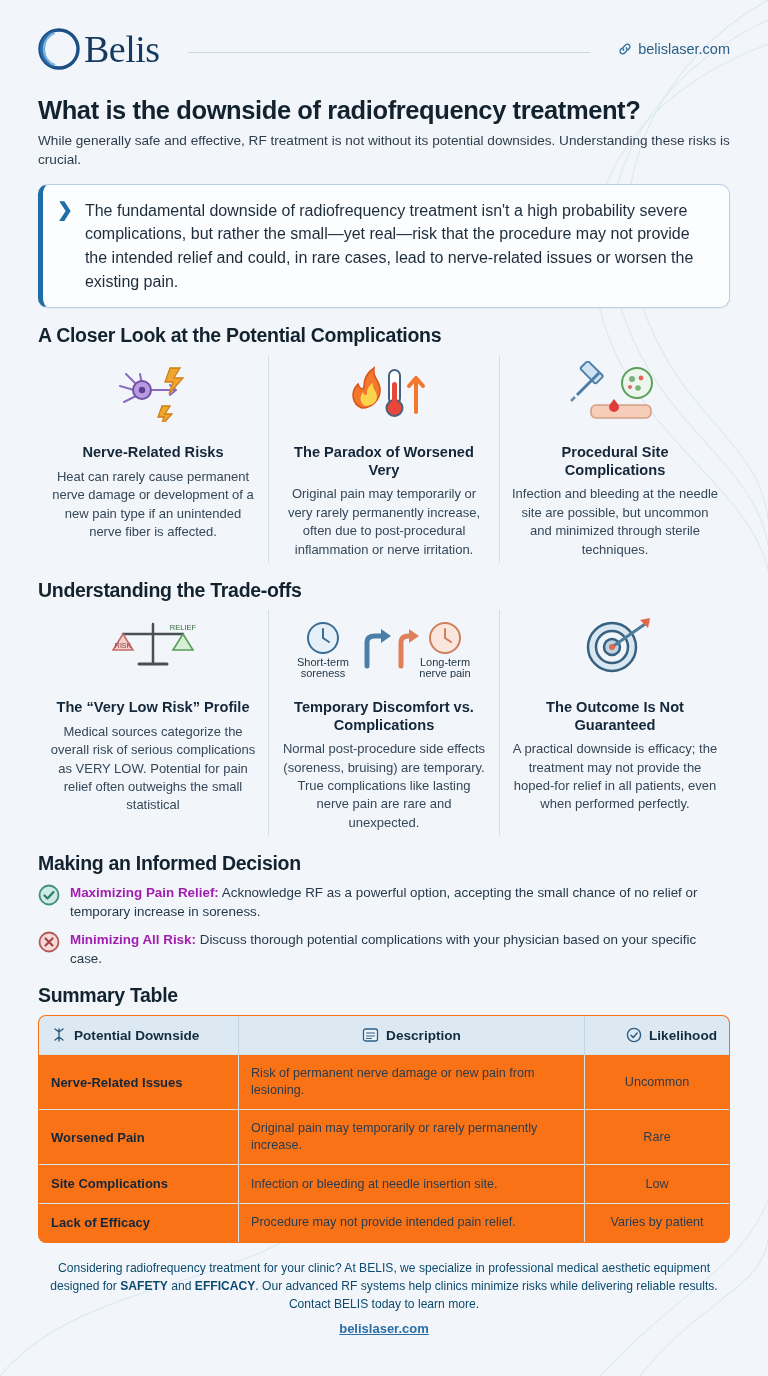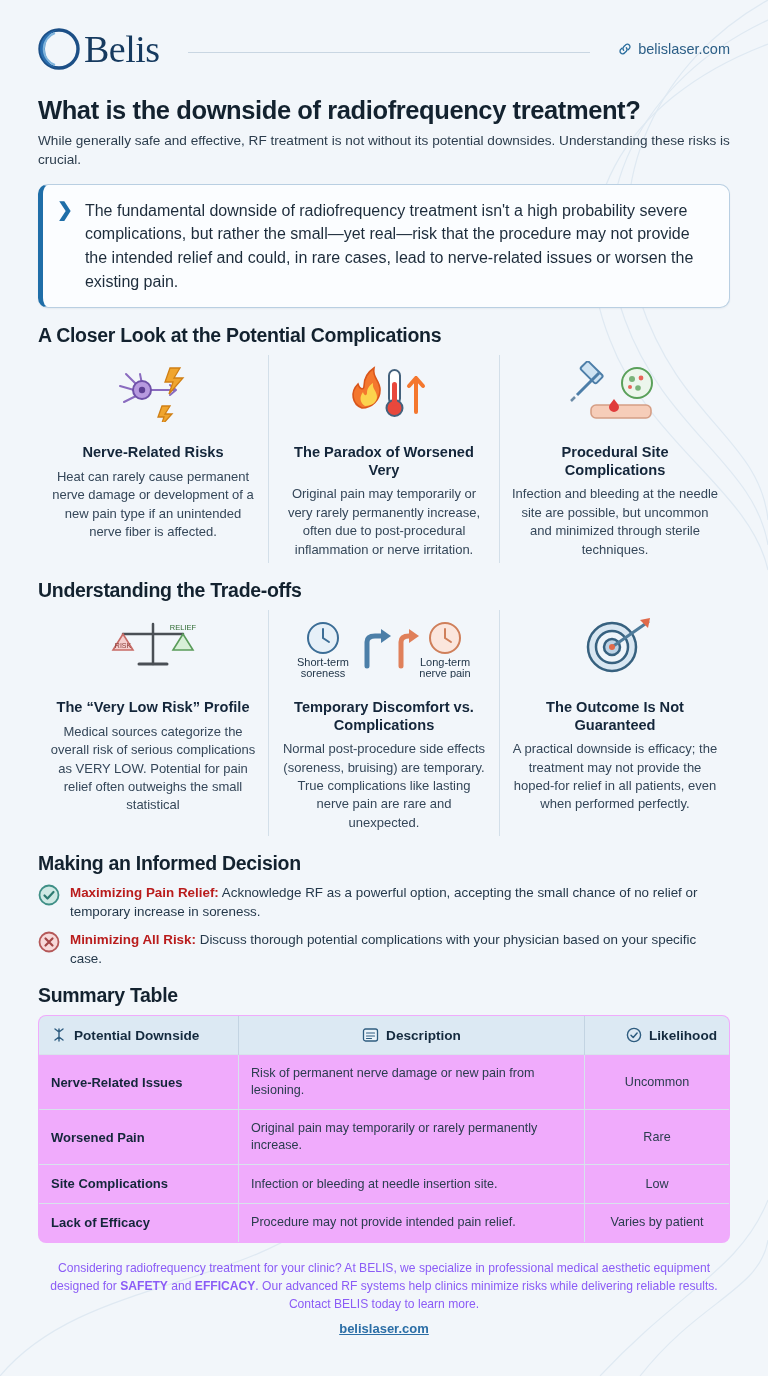--- a/index.html
+++ b/index.html
@@ -83,41 +83,41 @@
   .card-icon { height: 62px; display:flex; align-items:center; justify-content:center; margin-bottom:21px;}
   .card-title {
     font-size: 14.6px; font-weight:bold; line-height:1.2; margin:4px 0 6px 0; color:#14263a;
   }
   .card-body { font-size: 13px; line-height:1.42; color:#354759; }
   
   .decision { margin-top:4px; }
   .decision-row { display:flex; gap:10px; margin-bottom:9px; align-items:flex-start;}
   .badge { width:22px; height:22px; flex:none; margin-top:1px; }
   .decision-text { font-size:13.4px; line-height:1.42; color:#25394b; }
-  .decision-text b { color:#b91c1c;text-align:center; }
-  
-  table { border-collapse:collapse; width:100%; background:#f0abfc;
+  .decision-text b { color:#a21caf;text-align:center; }
+  
+  table { border-collapse:collapse; width:100%; background:#f97316;
           border:1px solid #c3d4e2; border-radius:8px; overflow:hidden; }
   thead th {
     background:#dce9f3; font-size:13.6px; padding:11px 12px; text-align:left;
     color:#142a3e; border-right:1px solid #c3d4e2; font-weight:bold;
   }
   thead th:last-child{border-right:none;}
   thead th .th-in { display:flex; align-items:center; gap:7px; }
   thead th.center .th-in { justify-content:flex-end; }
   tbody td {
     font-size:12.6px; padding:10px 12px; border-top:1px solid #d7e3ec;
     border-right:1px solid #d7e3ec; color:#2a3c4e; line-height:1.35;
   }
   tbody td:last-child{border-right:none;}
   tbody td.first { font-weight:bold; font-size:13px; color:#14263a; width:200px;}
   tbody td.center { text-align:center; width:145px; }
   
   .footer { text-align:center; margin-top:16px; padding-bottom:14px;}
-  .footer p { margin:8px; font-size:12.1px; line-height:1.5; color:#8b5cf6; }
+  .footer p { margin:8px; font-size:12.1px; line-height:1.5; color:#0c4a6e; }
   .footer .site-link { display:block; margin-top:7px; font-size:13px; color:#2b6ea6; font-weight:bold;}
 </style>
 </head>
 <body>
 
 <svg class="bg-swirls" width="768" height="1376" viewBox="0 0 768 1376">
   <g fill="none" stroke="#dfe9f2" stroke-width="1.2">
     <path d="M768 0 C 660 60, 600 180, 640 300 C 680 420, 760 440, 768 520"></path>
     <path d="M768 20 C 640 80, 580 200, 625 320 C 665 430, 755 465, 768 545"></path>
     <path d="M768 44 C 620 100, 560 215, 610 340 C 650 445, 750 490, 768 570"></path>

